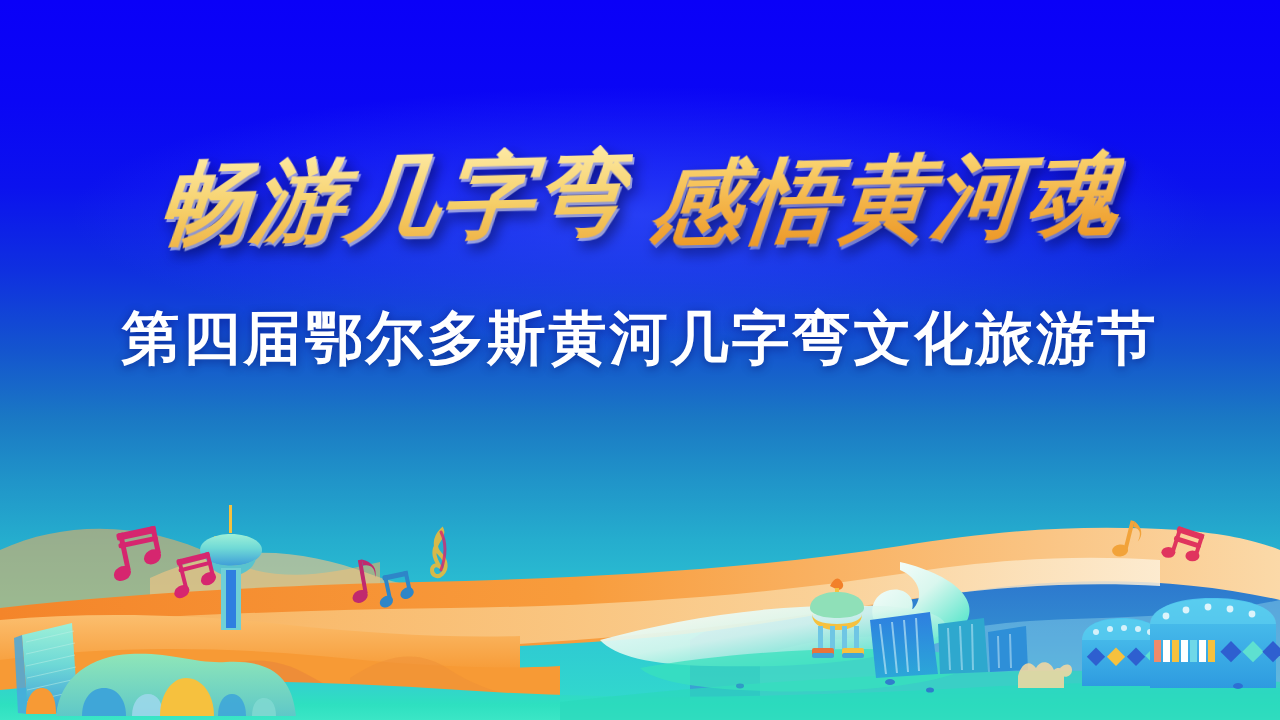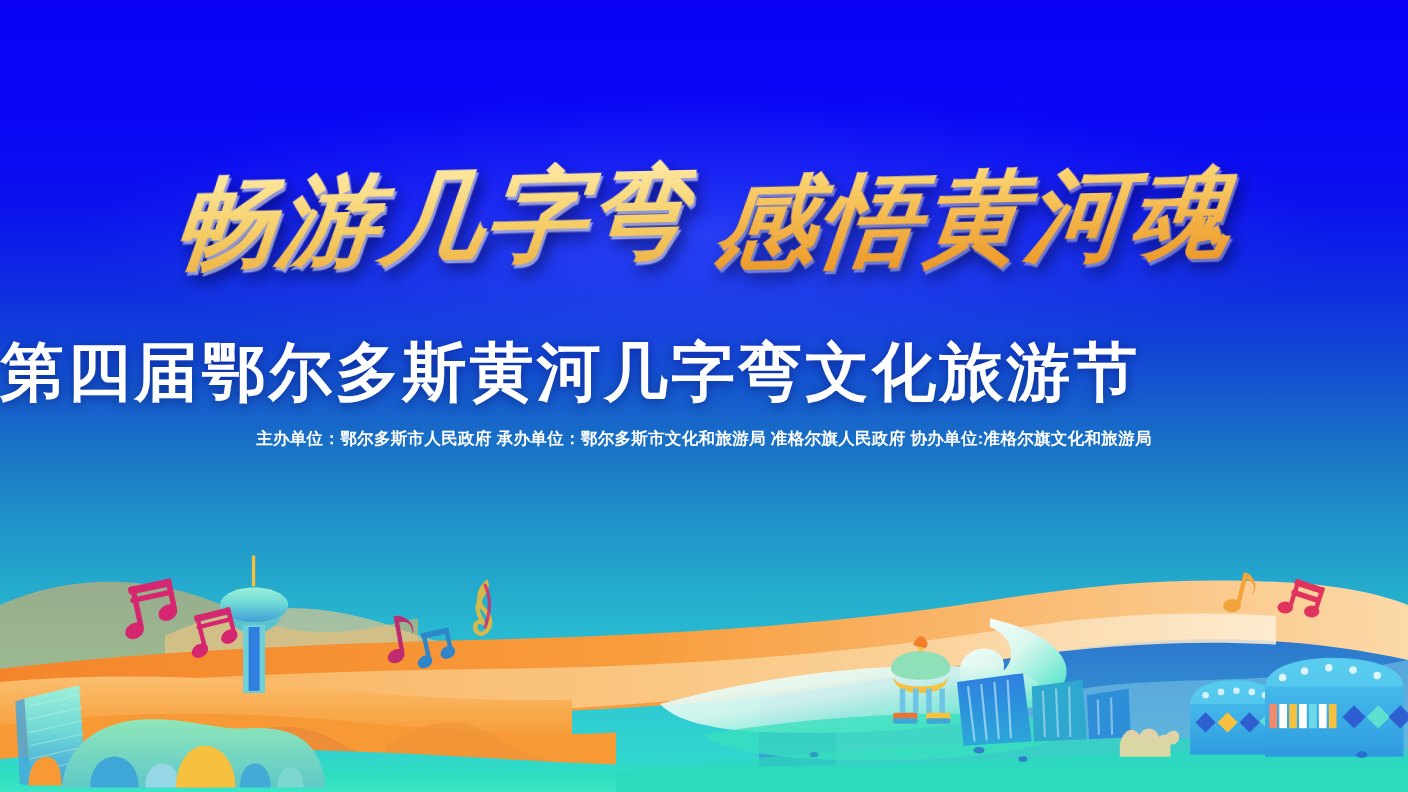--- a/index.html
+++ b/index.html
@@ -65,20 +65,21 @@
     color:#F2AE3C;
     background:linear-gradient(180deg,#FBD977 0%,#F3B246 55%,#EC9726 100%);
     -webkit-background-clip:text; background-clip:text;
     -webkit-text-fill-color:transparent;
     filter:drop-shadow(2px 3px 0 rgba(255,255,255,.40)) drop-shadow(5px 7px 7px rgba(0,0,40,.55));
   }
 
   
   .main-title{
     position:absolute; left:0; right:0; top:300px;
+    text-align:center;
     font-size:58px;
     font-weight:700;
     color:#FFFFFF;
     letter-spacing:3px;
     white-space:nowrap;
     text-shadow:0 2px 10px rgba(0,0,80,.45);
   }
 
   
   .organizers{
@@ -102,21 +103,20 @@
 
   <div class="bloom"></div>
 
   <div class="headline">
     <span class="callig callig-a">畅游几字弯</span>
     <span class="callig callig-b">感悟黄河魂</span>
   </div>
 
   <div class="main-title">第四届鄂尔多斯黄河几字弯文化旅游节</div>
 
-  <div class="organizers">主办单位：鄂尔多斯市人民政府 承办单位：鄂尔多斯市文化和旅游局 准格尔旗人民政府 协办单位:准格尔旗文化和旅游局</div>
 
   <div class="scene">
     <svg viewBox="0 0 1280 230" preserveAspectRatio="none" xmlns="http://www.w3.org/2000/svg">
       <defs>
         <linearGradient id="gSandA" x1="0" y1="0" x2="0" y2="1">
           <stop offset="0%" stop-color="#FBBE6E"></stop>
           <stop offset="55%" stop-color="#F79A35"></stop>
           <stop offset="100%" stop-color="#F58A27"></stop>
         </linearGradient>
         <linearGradient id="gSandB" x1="0" y1="0" x2="1" y2="0">

